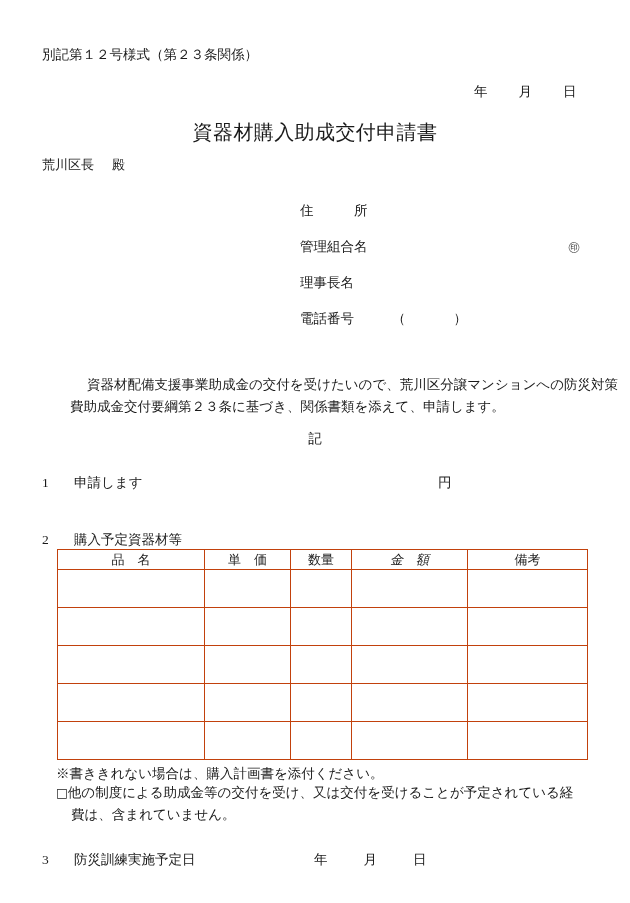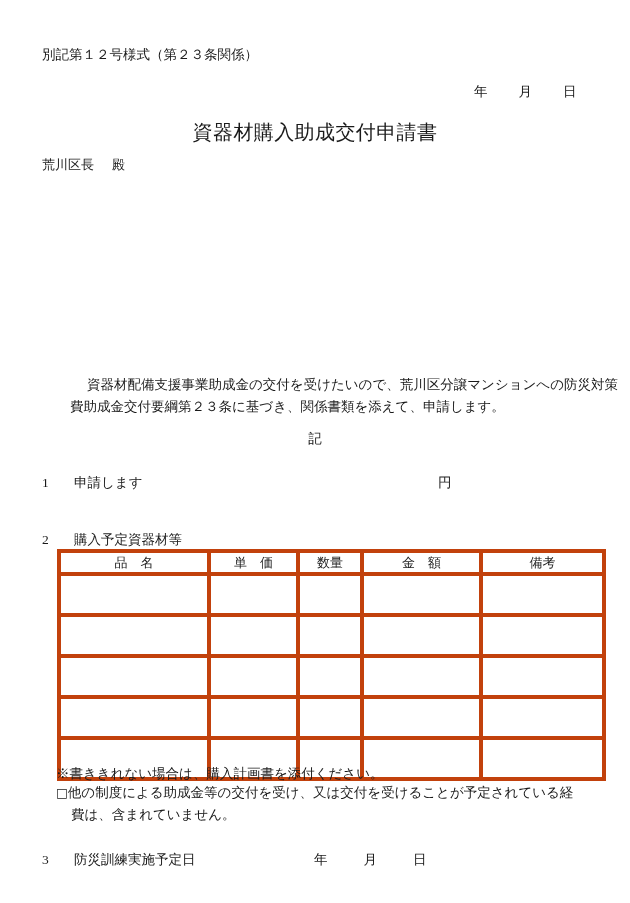--- a/index.html
+++ b/index.html
@@ -142,34 +142,34 @@
   
   .goods-table {
     position: absolute;
     left: 57px;
     top: 549px;
     width: 525px;
     border-collapse: collapse;
     table-layout: fixed;
   }
   .goods-table td {
-    border: 4px solid #c2410c;
+    border: 1px solid #c2410c;
     font-size: 13px;
     padding: 0;
     height: 37px;
     text-align: center;
     vertical-align: middle;
   }
   .goods-table thead td {
     height: 19px;
   }
   .col-item   { width: 146px; }
   .col-price  { width: 85px; margin-top: 8px; }
   .col-qty    { width: 60px; }
-  .col-amount { width: 115px; }
+  .col-amount { width: 115px; font-style: italic; }
   .col-note   { width: 119px; }
 
   
   .note-1 {
     left: 56px;
     top: 757px;
     font-size: 13.5px;
     margin-top: 8px;
   }
   .note-2 {
@@ -192,20 +192,35 @@
 <div class="page">
 
   <div class="t form-no">別記第１２号様式（第２３条関係）</div>
 
   <div class="t date-line"><span>年</span><span class="gap-a"></span><span>月</span><span class="gap-b"></span><span>日</span></div>
 
   <div class="t doc-title">資器材購入助成交付申請書</div>
 
   <div class="t addressee"><span>荒川区長</span><span class="sp"></span><span>殿</span></div>
 
+  <div class="applicant">
+    <div class="applicant-row">
+      <span class="applicant-label">住　　　所</span>
+    </div>
+    <div class="applicant-row">
+      <span class="applicant-label">管理組合名</span>
+      <span class="seal-mark">㊞</span>
+    </div>
+    <div class="applicant-row">
+      <span class="applicant-label">理事長名</span>
+    </div>
+    <div class="applicant-row">
+      <span class="applicant-label">電話番号</span><span class="tel-parens"><span>（</span><span class="inner"></span><span>）</span></span>
+    </div>
+  </div>
 
   <div class="body-para"><span class="indent"></span><span>資器材配備支援事業助成金の交付を受けたいので、荒川区分譲マンションへの防災対策費助成金交付要綱第２３条に基づき、関係書類を添えて、申請します。</span></div>
 
   <div class="t ki">記</div>
 
   <div class="t item-num item-1"><span class="num">1</span><span>申請します</span></div>
   <div class="t yen-1">円</div>
 
   <div class="t item-num item-2"><span class="num">2</span><span>購入予定資器材等</span></div>
 

